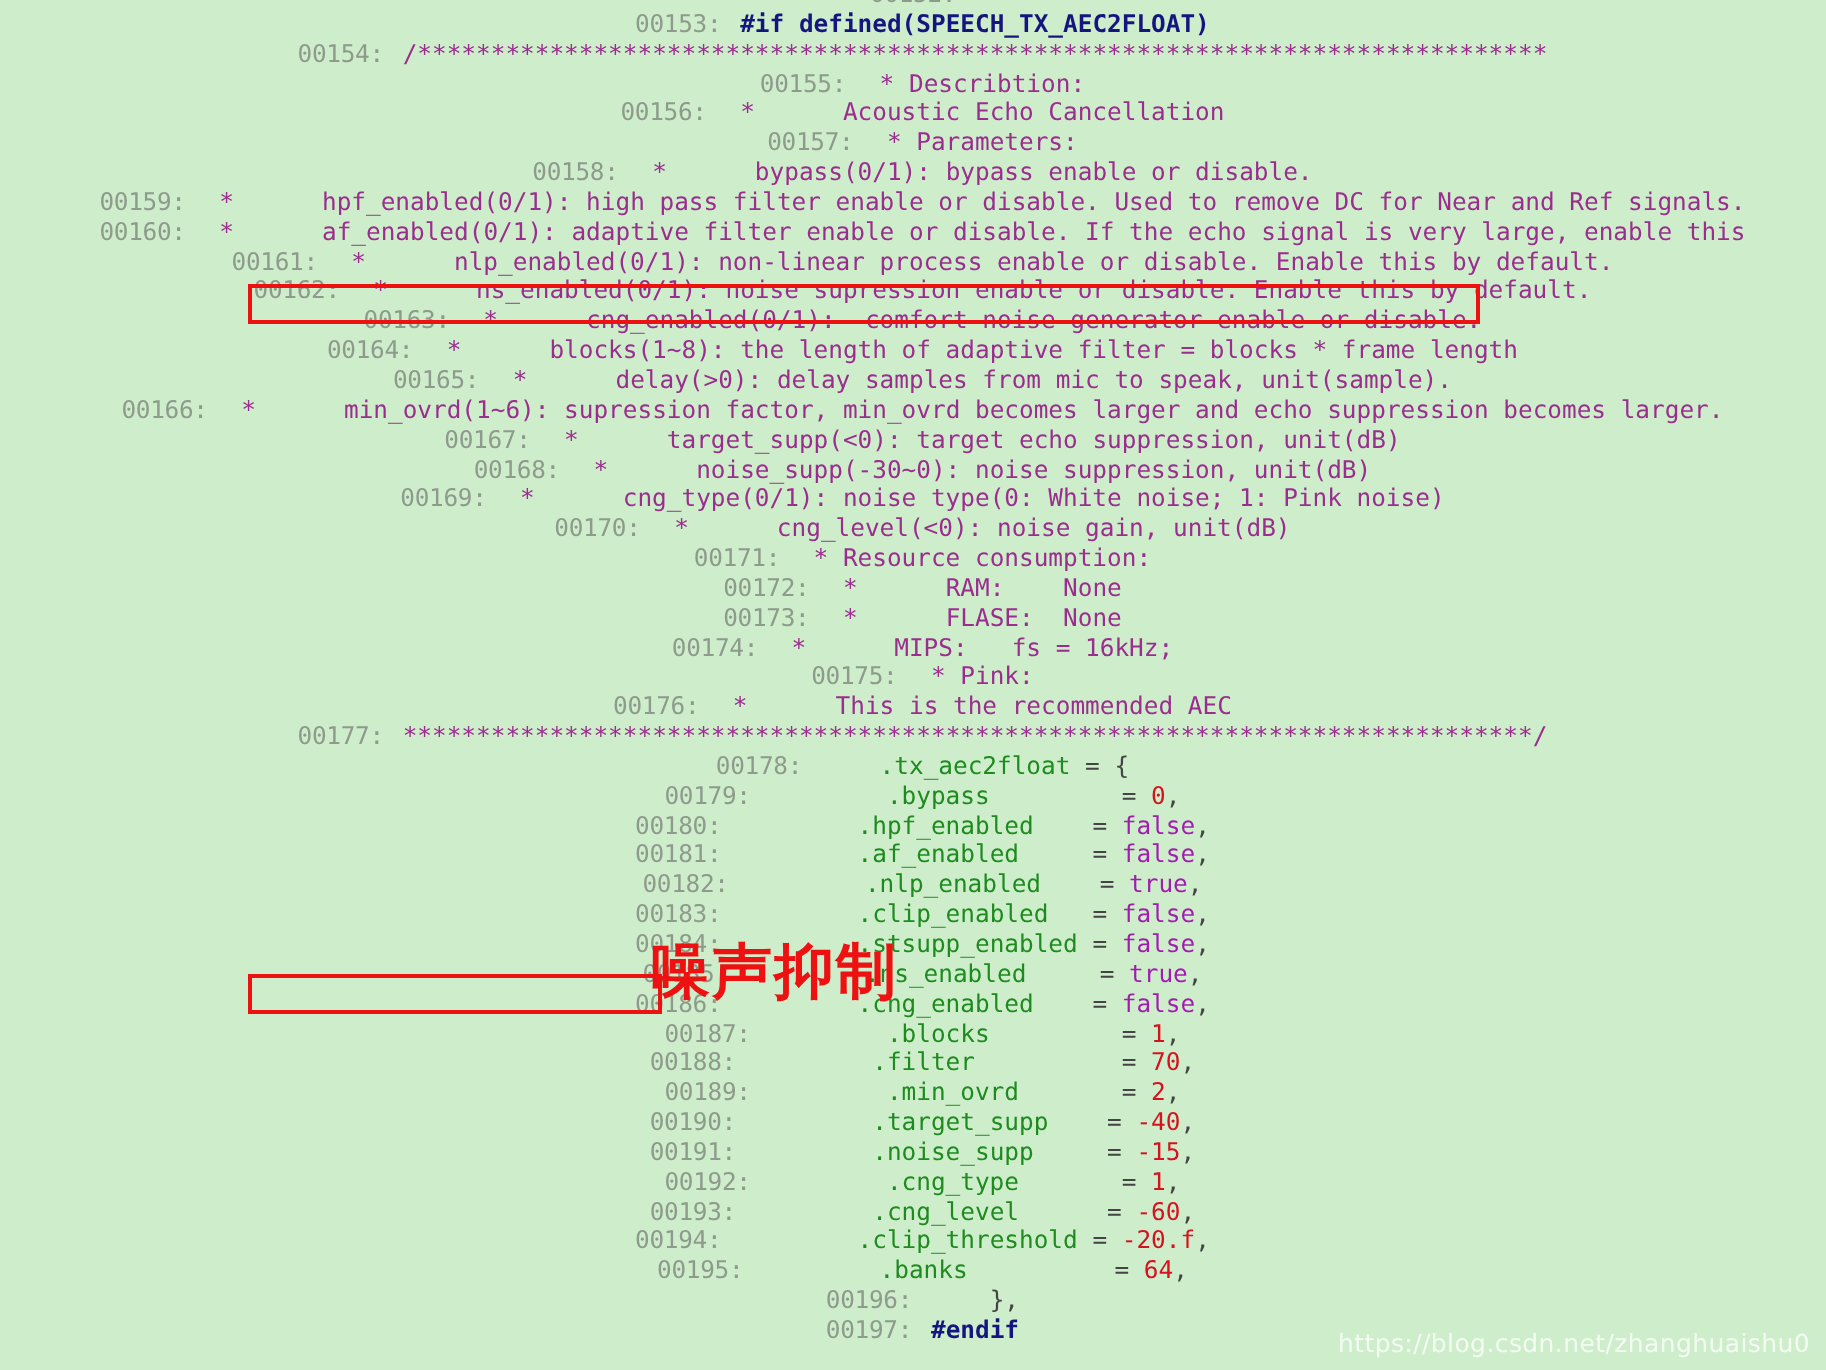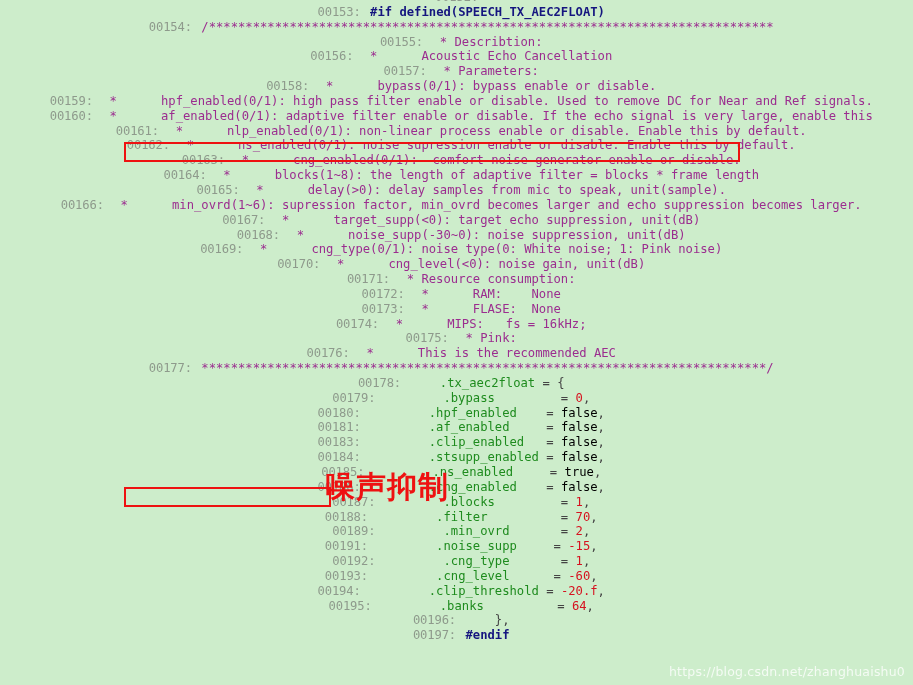--- a/index.html
+++ b/index.html
@@ -49,21 +49,21 @@
   }
 
   .code-text { color: #1a1a1a; }
 
   
   .t-pre      { color: #15157f; font-weight: bold; }  
   .t-comment  { color: #9b2d8f; }                      
   .t-field    { color: #1e8b1e; }                      
   .t-op       { color: #444444; }                      
   .t-num      { color: #d6121f; }                      
-  .t-bool     { color: #000000; }                      
+  .t-bool     { color: #a21caf; }                      
   .t-plain    { color: #1d7a1d; }
 
   
   .hl-box {
     position: absolute;
     border: 2px solid #ee1111;
     box-sizing: border-box;
     pointer-events: none;
     background: transparent;
   }
@@ -127,27 +127,29 @@
       <div class="code-line"><span class="ln">00172:</span><span class="code-text"><span class="t-comment"> *      RAM:    None</span></span></div>
       <div class="code-line"><span class="ln">00173:</span><span class="code-text"><span class="t-comment"> *      FLASE:  None</span></span></div>
       <div class="code-line"><span class="ln">00174:</span><span class="code-text"><span class="t-comment"> *      MIPS:   fs = 16kHz;</span></span></div>
       <div class="code-line"><span class="ln">00175:</span><span class="code-text"><span class="t-comment"> * Pink:</span></span></div>
       <div class="code-line"><span class="ln">00176:</span><span class="code-text"><span class="t-comment"> *      This is the recommended AEC</span></span></div>
       <div class="code-line"><span class="ln">00177:</span><span class="code-text"><span class="t-comment">*****************************************************************************/</span></span></div>
       <div class="code-line"><span class="ln">00178:</span><span class="code-text"><span class="t-field">    .tx_aec2float </span><span class="t-op">= {</span></span></div>
       <div class="code-line"><span class="ln">00179:</span><span class="code-text"><span class="t-field">        .bypass         </span><span class="t-op">= </span><span class="t-num">0</span><span class="t-op">,</span></span></div>
       <div class="code-line"><span class="ln">00180:</span><span class="code-text"><span class="t-field">        .hpf_enabled    </span><span class="t-op">= </span><span class="t-bool">false</span><span class="t-op">,</span></span></div>
       <div class="code-line"><span class="ln">00181:</span><span class="code-text"><span class="t-field">        .af_enabled     </span><span class="t-op">= </span><span class="t-bool">false</span><span class="t-op">,</span></span></div>
+      <div class="code-line"><span class="ln">00182:</span><span class="code-text"><span class="t-field">        .nlp_enabled    </span><span class="t-op">= </span><span class="t-bool">true</span><span class="t-op">,</span></span></div>
       <div class="code-line"><span class="ln">00183:</span><span class="code-text"><span class="t-field">        .clip_enabled   </span><span class="t-op">= </span><span class="t-bool">false</span><span class="t-op">,</span></span></div>
       <div class="code-line"><span class="ln">00184:</span><span class="code-text"><span class="t-field">        .stsupp_enabled </span><span class="t-op">= </span><span class="t-bool">false</span><span class="t-op">,</span></span></div>
       <div class="code-line"><span class="ln">00185:</span><span class="code-text"><span class="t-field">        .ns_enabled     </span><span class="t-op">= </span><span class="t-bool">true</span><span class="t-op">,</span></span></div>
       <div class="code-line"><span class="ln">00186:</span><span class="code-text"><span class="t-field">        .cng_enabled    </span><span class="t-op">= </span><span class="t-bool">false</span><span class="t-op">,</span></span></div>
       <div class="code-line"><span class="ln">00187:</span><span class="code-text"><span class="t-field">        .blocks         </span><span class="t-op">= </span><span class="t-num">1</span><span class="t-op">,</span></span></div>
       <div class="code-line"><span class="ln">00188:</span><span class="code-text"><span class="t-field">        .filter          </span><span class="t-op">= </span><span class="t-num">70</span><span class="t-op">,</span></span></div>
       <div class="code-line"><span class="ln">00189:</span><span class="code-text"><span class="t-field">        .min_ovrd       </span><span class="t-op">= </span><span class="t-num">2</span><span class="t-op">,</span></span></div>
+      <div class="code-line"><span class="ln">00190:</span><span class="code-text"><span class="t-field">        .target_supp    </span><span class="t-op">= </span><span class="t-num">-40</span><span class="t-op">,</span></span></div>
       <div class="code-line"><span class="ln">00191:</span><span class="code-text"><span class="t-field">        .noise_supp     </span><span class="t-op">= </span><span class="t-num">-15</span><span class="t-op">,</span></span></div>
       <div class="code-line"><span class="ln">00192:</span><span class="code-text"><span class="t-field">        .cng_type       </span><span class="t-op">= </span><span class="t-num">1</span><span class="t-op">,</span></span></div>
       <div class="code-line"><span class="ln">00193:</span><span class="code-text"><span class="t-field">        .cng_level      </span><span class="t-op">= </span><span class="t-num">-60</span><span class="t-op">,</span></span></div>
       <div class="code-line"><span class="ln">00194:</span><span class="code-text"><span class="t-field">        .clip_threshold </span><span class="t-op">= </span><span class="t-num">-20.f</span><span class="t-op">,</span></span></div>
       <div class="code-line"><span class="ln">00195:</span><span class="code-text"><span class="t-field">        .banks          </span><span class="t-op">= </span><span class="t-num">64</span><span class="t-op">,</span></span></div>
       <div class="code-line"><span class="ln">00196:</span><span class="code-text"><span class="t-op">    },</span></span></div>
       <div class="code-line"><span class="ln">00197:</span><span class="code-text"><span class="t-pre">#endif</span></span></div>
     </div>
 
   <div class="hl-box" id="hl-box-doc"></div>

